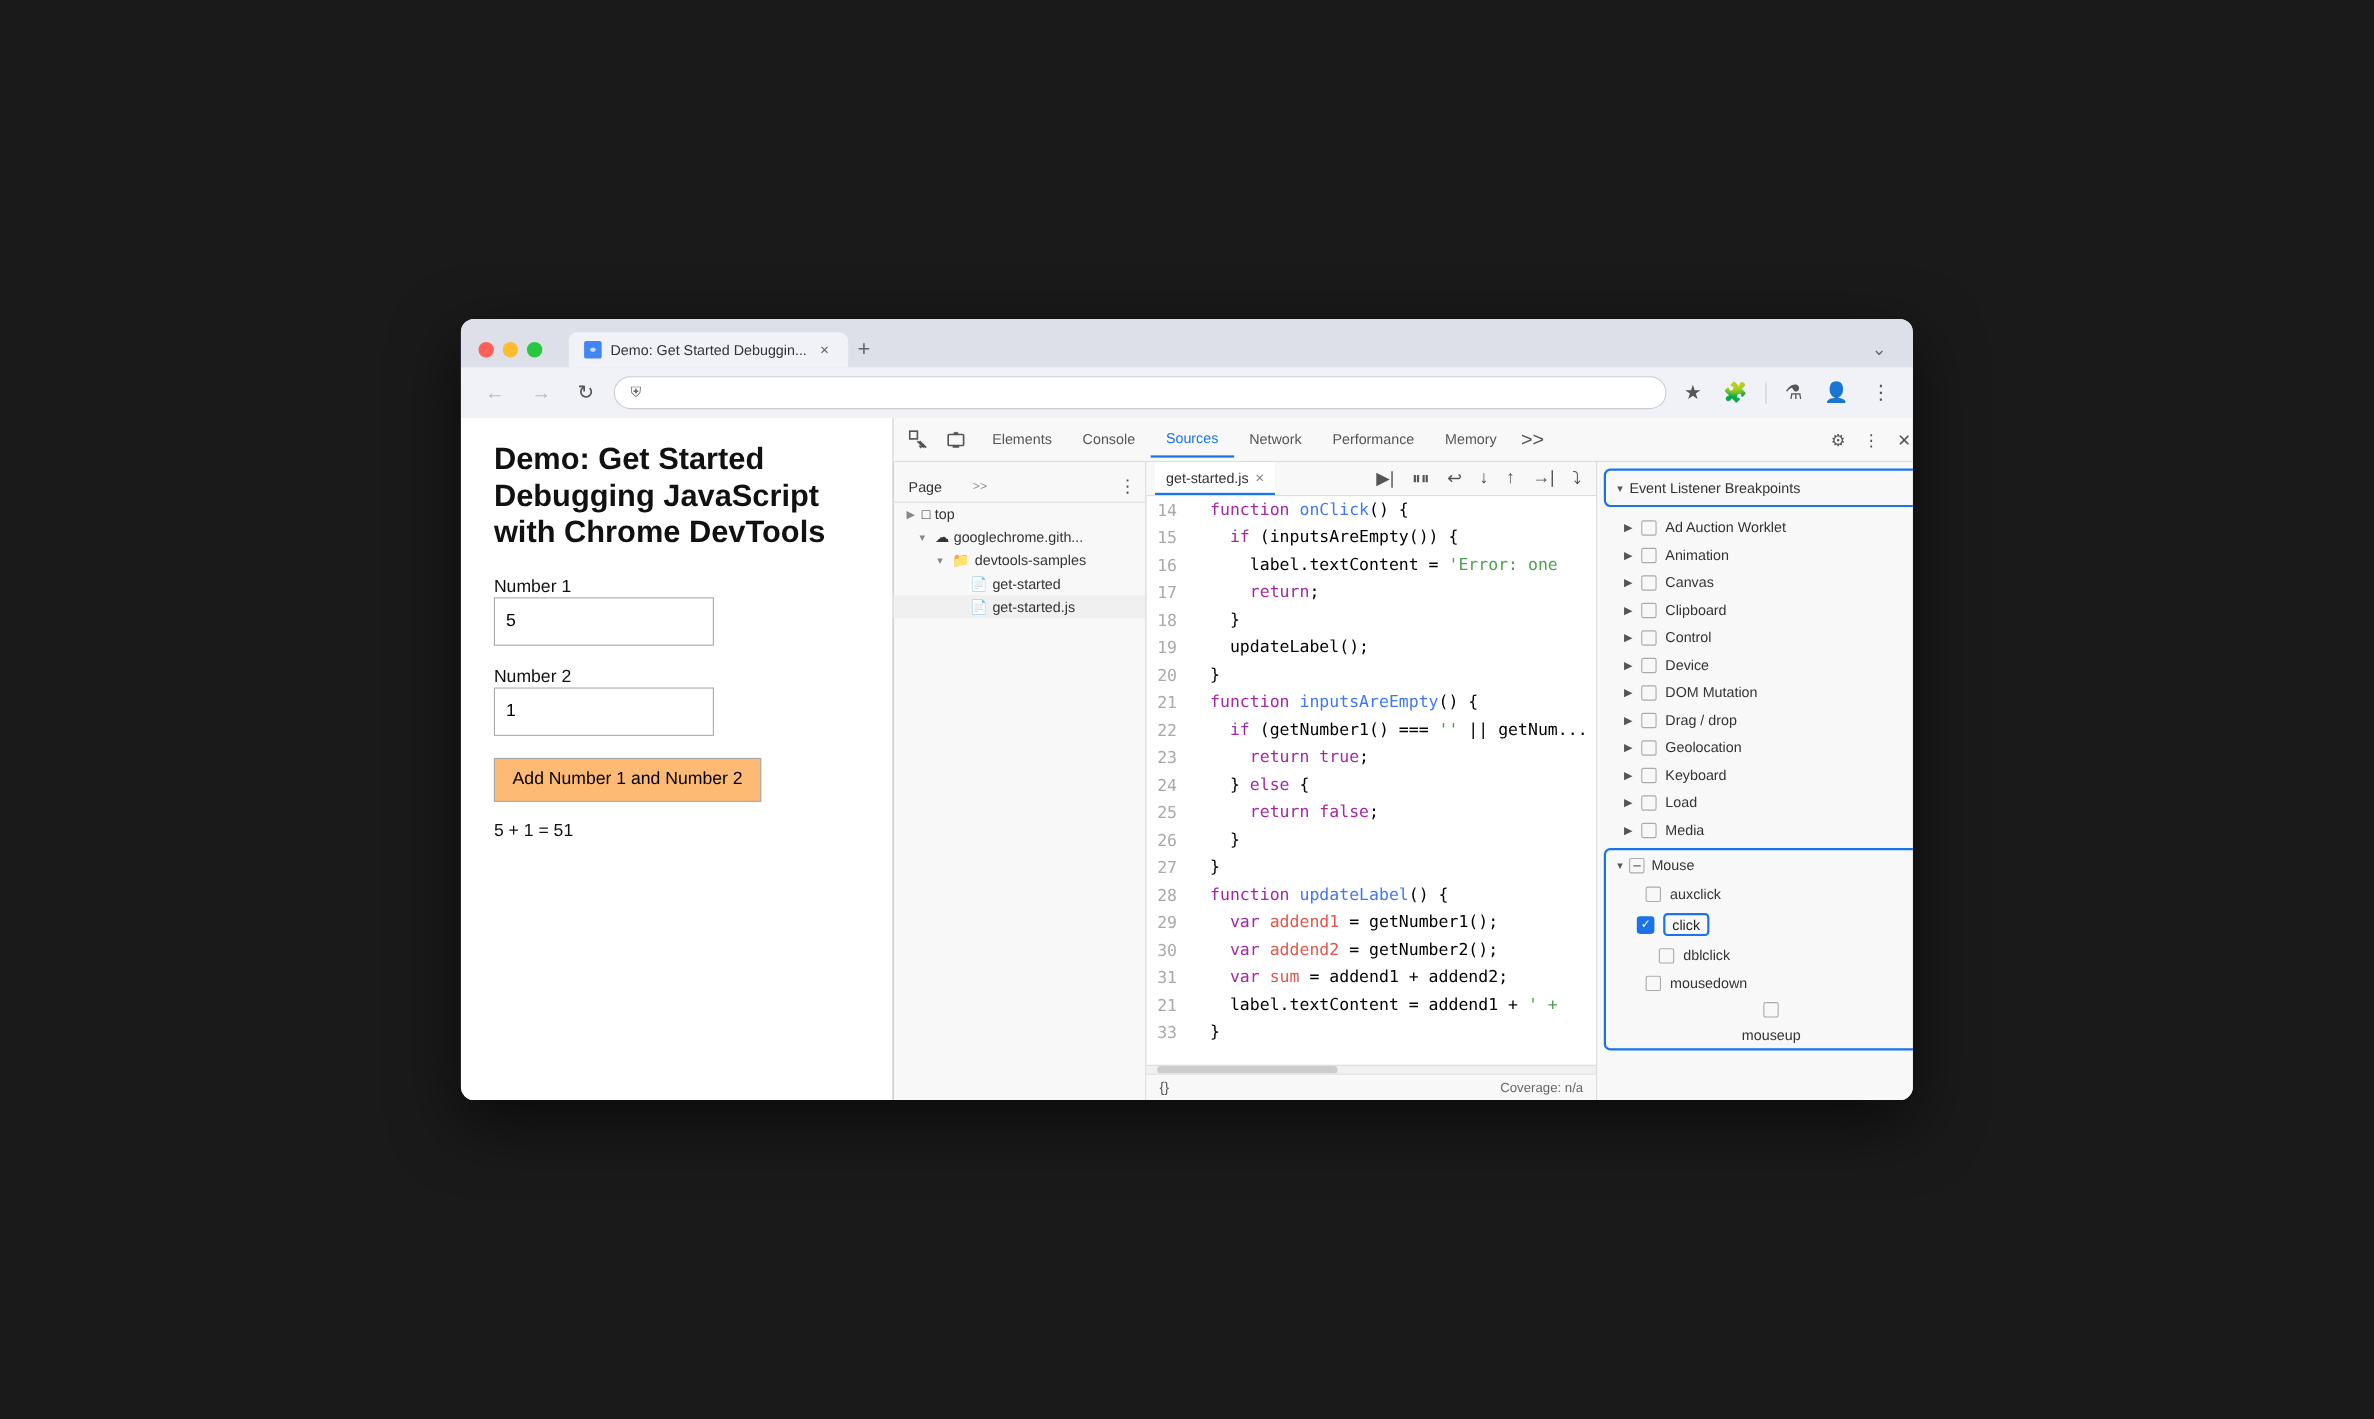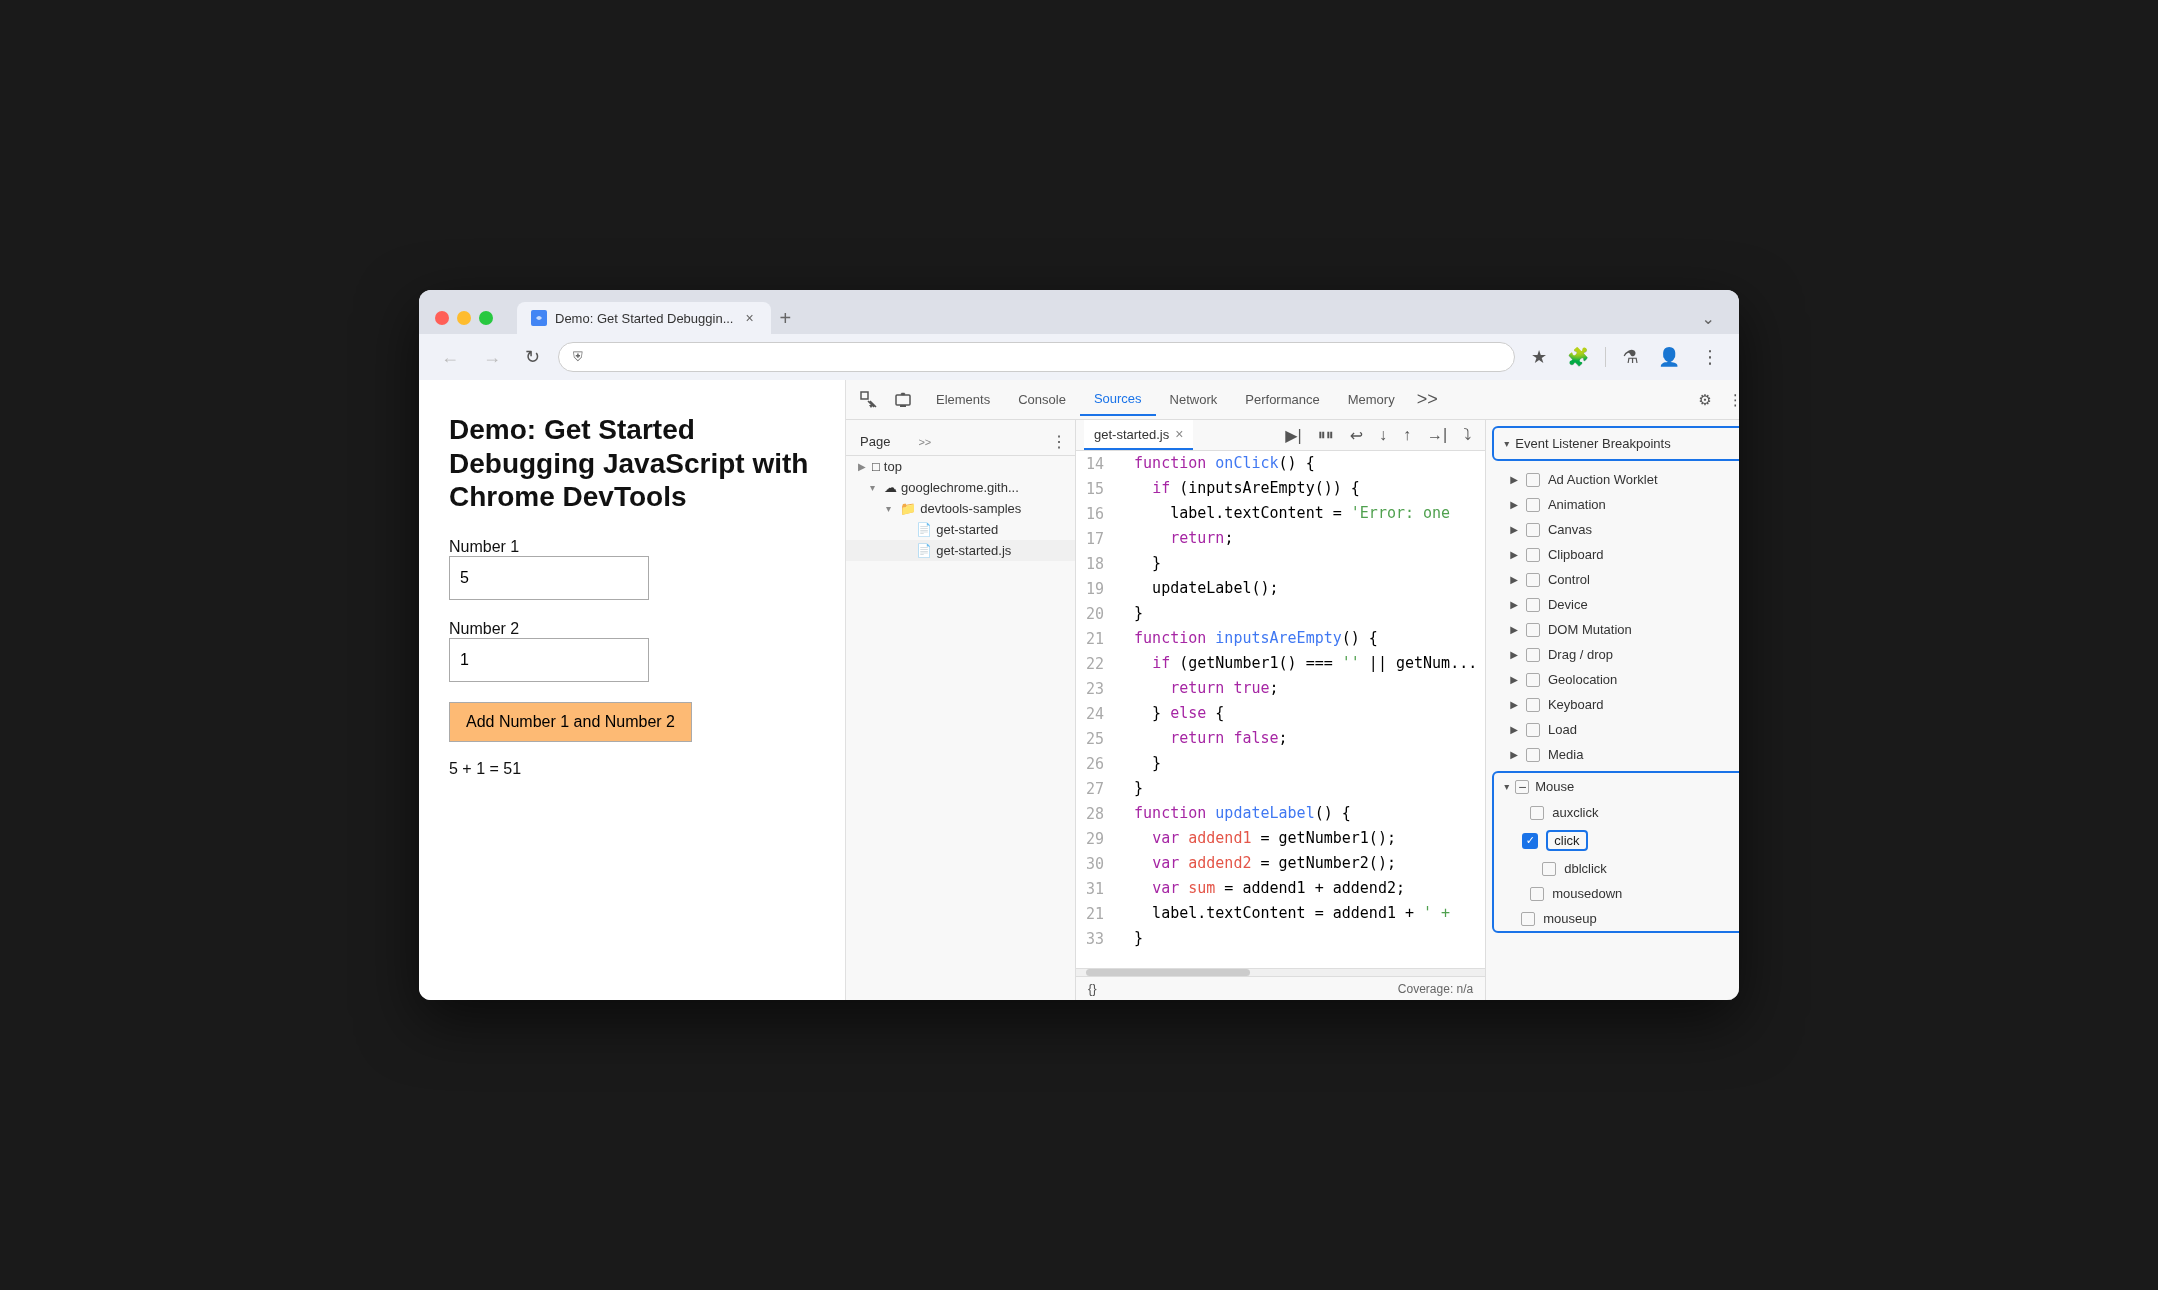--- a/index.html
+++ b/index.html
@@ -147,22 +147,22 @@
       background: #ccc;
     }
     
     .main-content {
       background: white;
       display: flex;
       height: 620px;
     }
     
     .demo-page {
-      width: 427px;
-      padding: 33px 30px;
+      width: 393px;
+      padding: 20px 30px;
       border-right: 1px solid #e0e0e0;
       flex-shrink: 0;
     }
     .demo-title {
       font-size: 28px;
       font-weight: 900;
       line-height: 1.2;
       color: #111;
       margin-bottom: 24px;
     }
@@ -795,21 +795,21 @@
               <span class="click-label">click</span>
             </div>
             <div class="bp-item" style="padding-left:48px;">
               <div class="bp-checkbox"></div>
               <span class="bp-label">dblclick</span>
             </div>
             <div class="bp-item" style="padding-left:36px;">
               <div class="bp-checkbox"></div>
               <span class="bp-label">mousedown</span>
             </div>
-            <div class="bp-item" style="padding-left:27px;">
+            <div class="bp-item" style="padding-left:27px;flex-direction:column;">
               <div class="bp-checkbox"></div>
               <span class="bp-label">mouseup</span>
             </div>
           </div>
         </div>
 
       </div>
     </div>
 
   </div>

